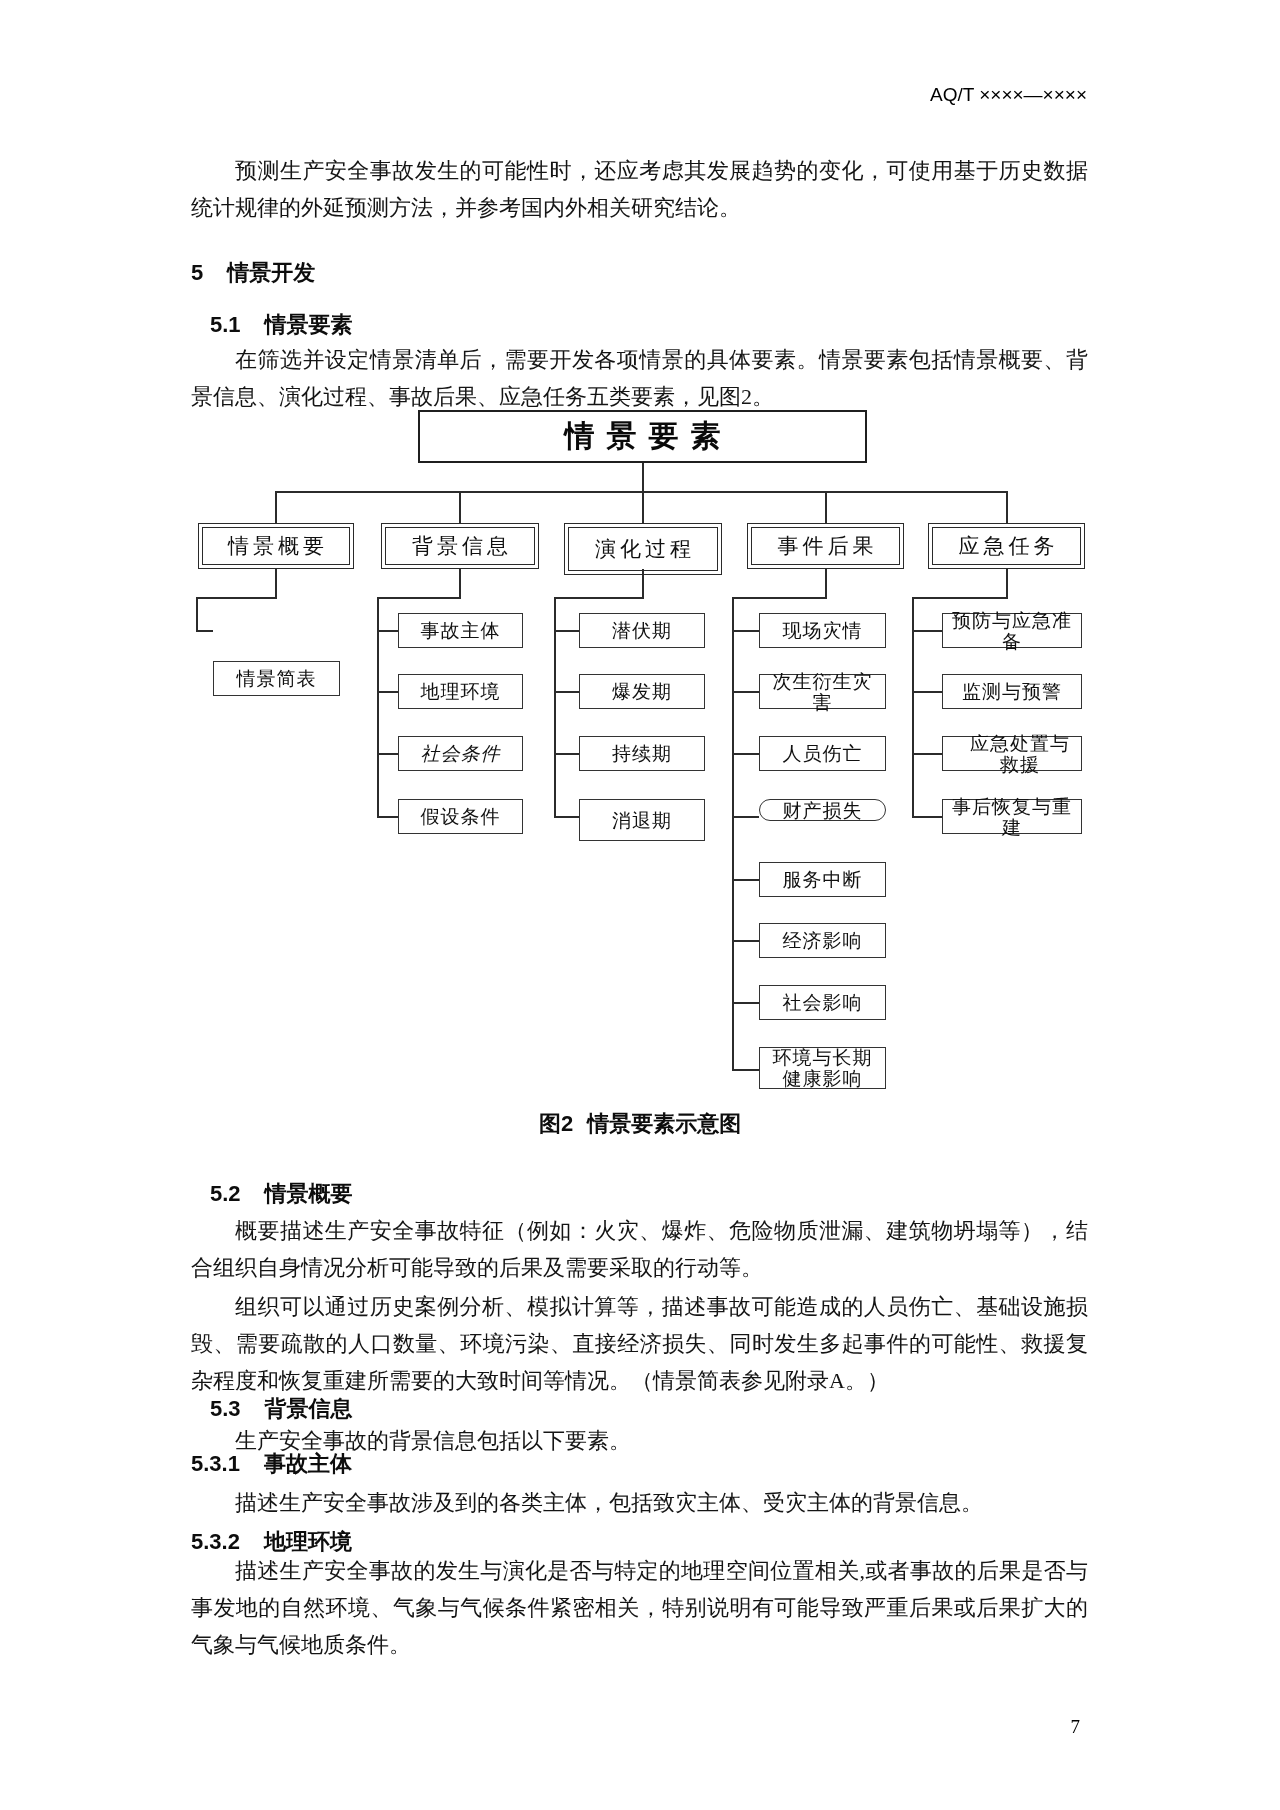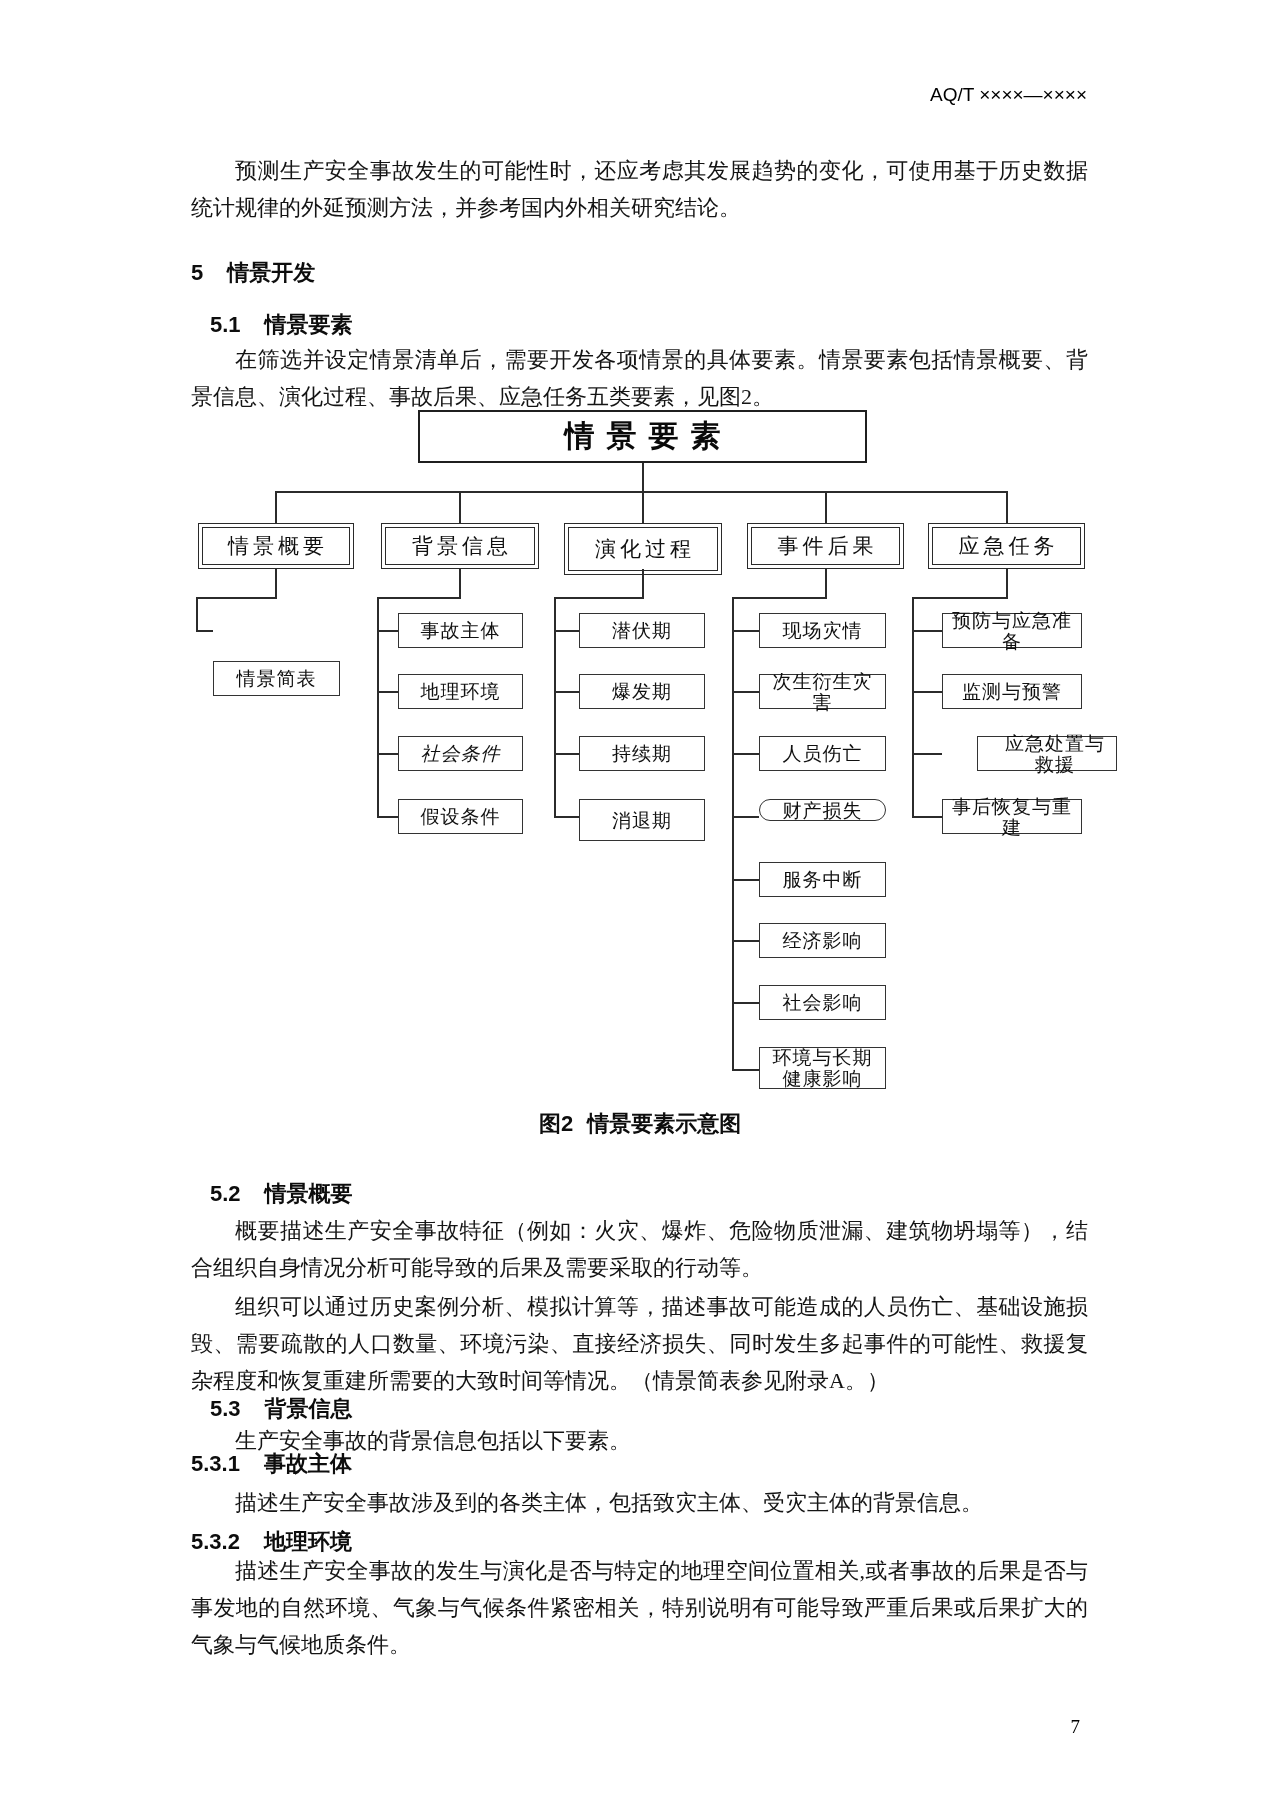--- a/index.html
+++ b/index.html
@@ -149,21 +149,21 @@
       <div class="fig-line" style="left: 732px; top: 597px; width: 2px; height: 474px;"></div>
       <div class="fig-l2" style="left: 928px; top: 523px; width: 157px; height: 46px;">
         <div class="fig-l2-inner">应急任务</div>
       </div>
       <div class="fig-line" style="left: 1006px; top: 569px; width: 2px; height: 30px;"></div>
       <div class="fig-line" style="left: 912px; top: 597px; width: 95px; height: 2px;"></div>
       <div class="fig-child" style="left: 942px; top: 613px; width: 140px; height: 35px;">预防与应急准备</div>
       <div class="fig-line" style="left: 912px; top: 630px; width: 30px; height: 2px;"></div>
       <div class="fig-child" style="left: 942px; top: 674px; width: 140px; height: 35px;">监测与预警</div>
       <div class="fig-line" style="left: 912px; top: 691px; width: 30px; height: 2px;"></div>
-      <div class="fig-child" style="left: 977px; top: 736px; width: 140px; height: 35px; padding-left: 20px;">应急处置与救援</div>
+      <div class="fig-child" style="left: 942px; top: 736px; width: 140px; height: 35px; padding-left: 20px;">应急处置与救援</div>
       <div class="fig-line" style="left: 912px; top: 753px; width: 30px; height: 2px;"></div>
       <div class="fig-child" style="left: 942px; top: 799px; width: 140px; height: 35px;">事后恢复与重建</div>
       <div class="fig-line" style="left: 912px; top: 816px; width: 30px; height: 2px;"></div>
       <div class="fig-line" style="left: 912px; top: 597px; width: 2px; height: 221px;"></div>
     </div>
 
   <div class="fig-caption">
     <span>图2</span><span class="cap-t">情景要素示意图</span>
   </div>
 

